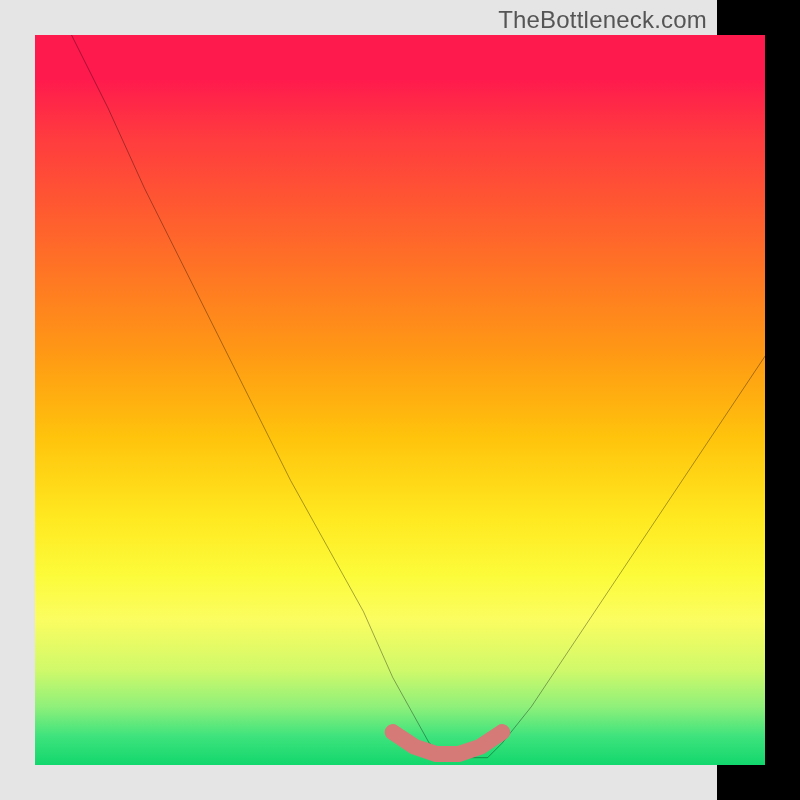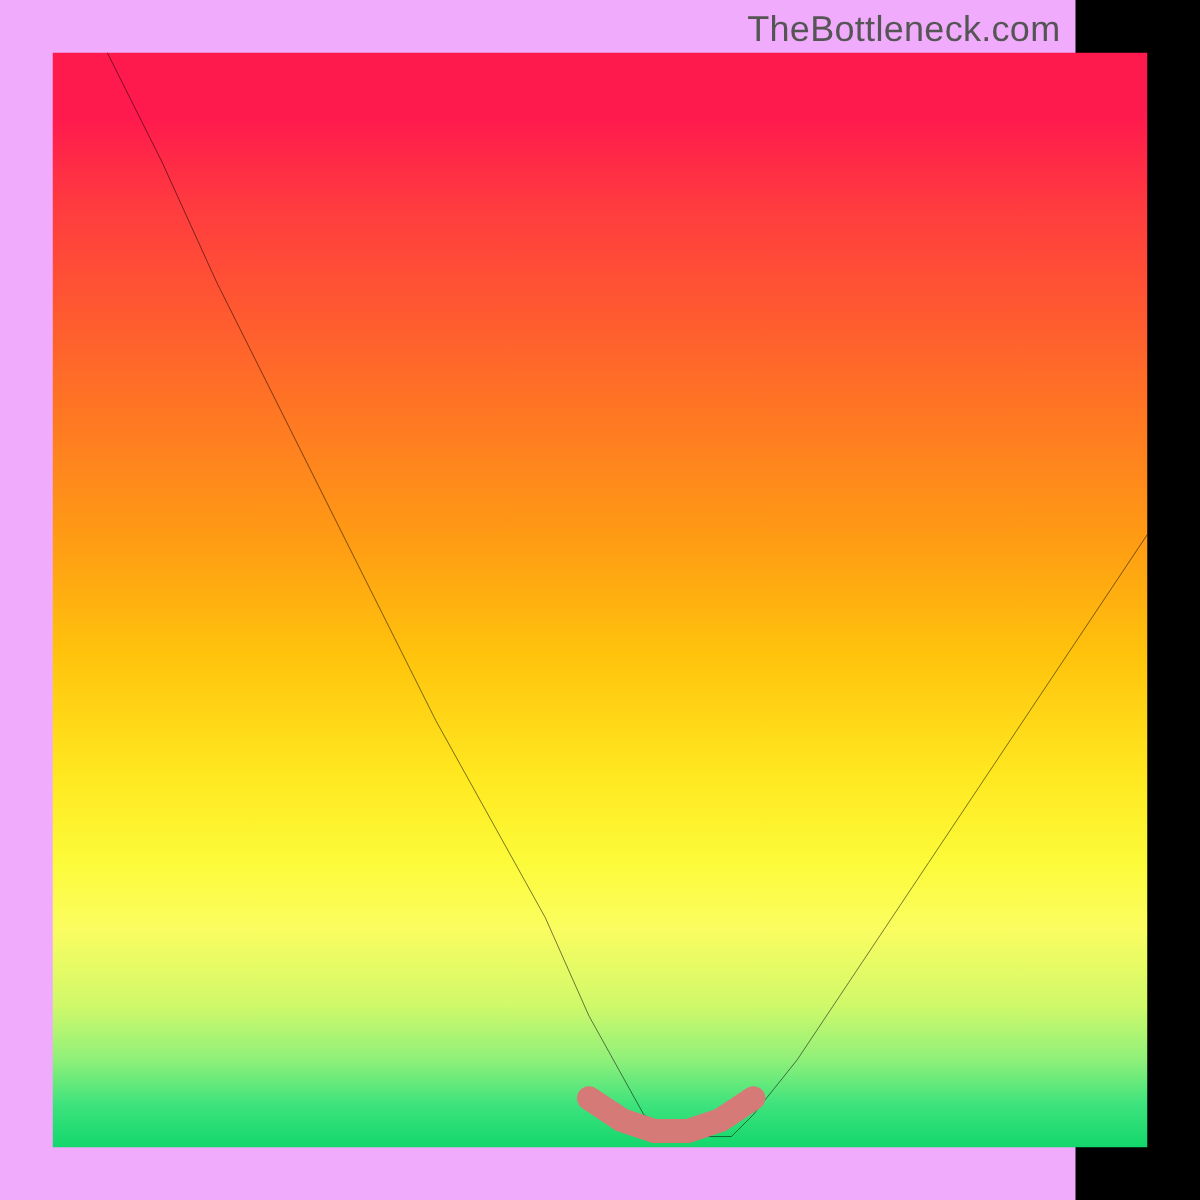--- a/index.html
+++ b/index.html
@@ -8,21 +8,21 @@
     width: 800px;
     height: 800px;
     background: #000;
     overflow: hidden;
     font-family: Arial, Helvetica, sans-serif;
   }
   .frame {
     position: relative;
     width: 717px;
     height: 800px;
-    background: #f0abfc;
+    background: #e5e5e5;
   }
   .watermark {
     position: absolute;
     top: 6px;
     right: 10px;
     color: #555;
     font-size: 24px;
     font-weight: 500;
     letter-spacing: 0.2px;
     z-index: 20;

